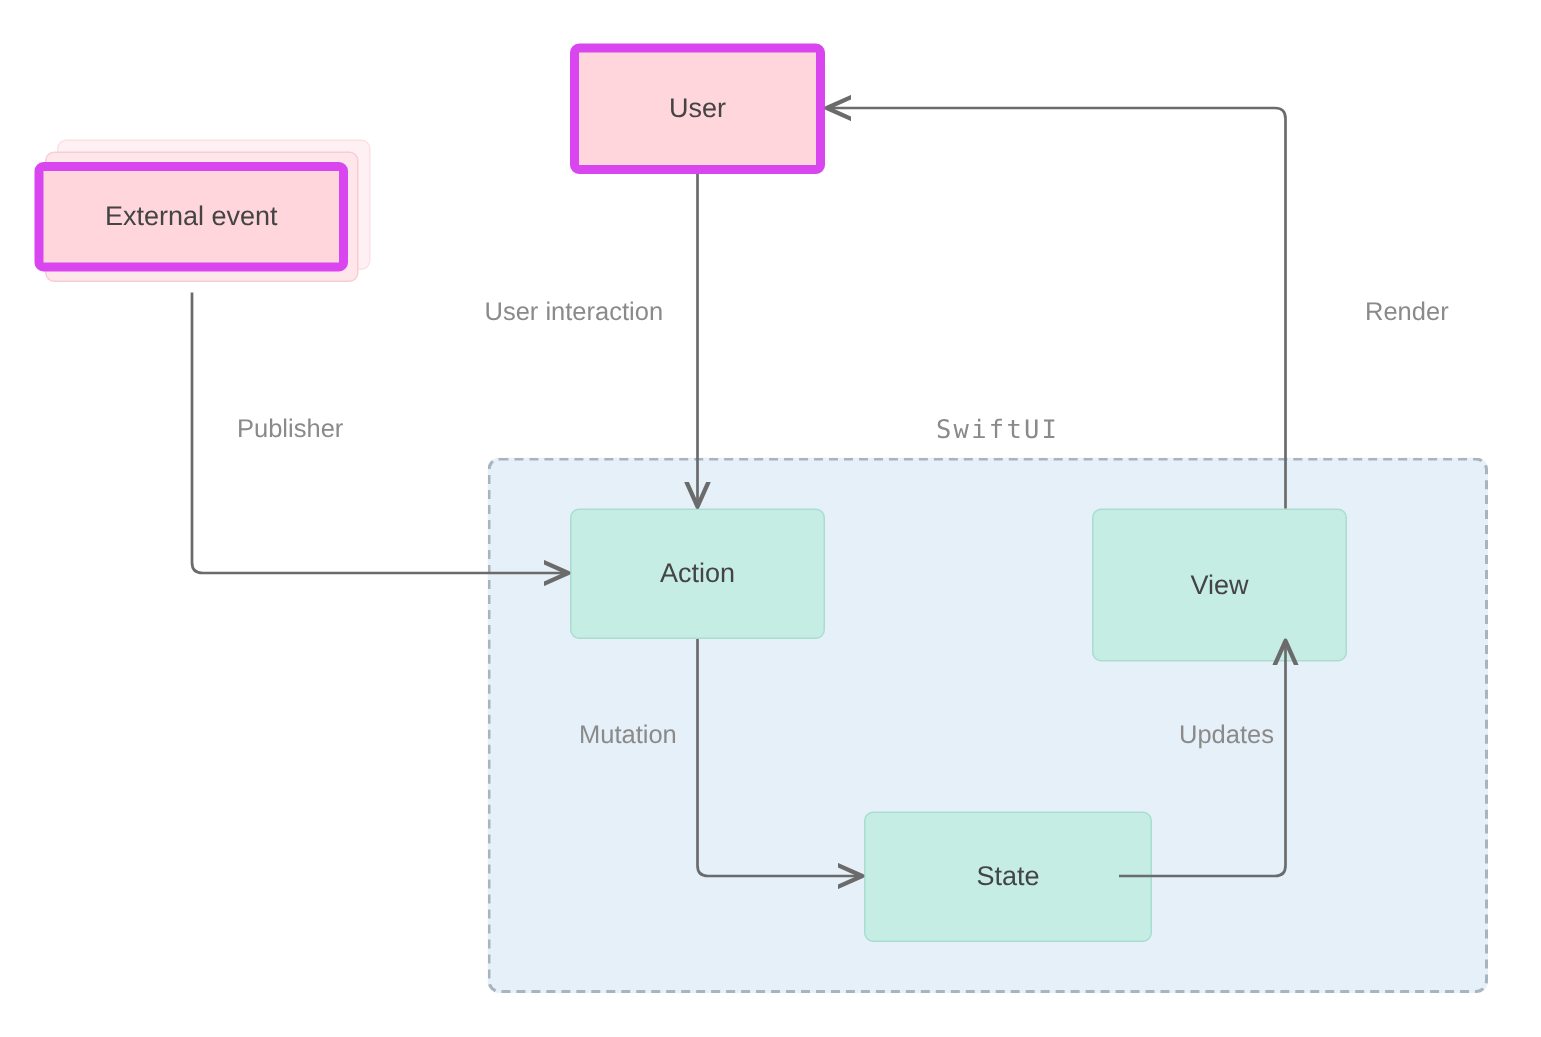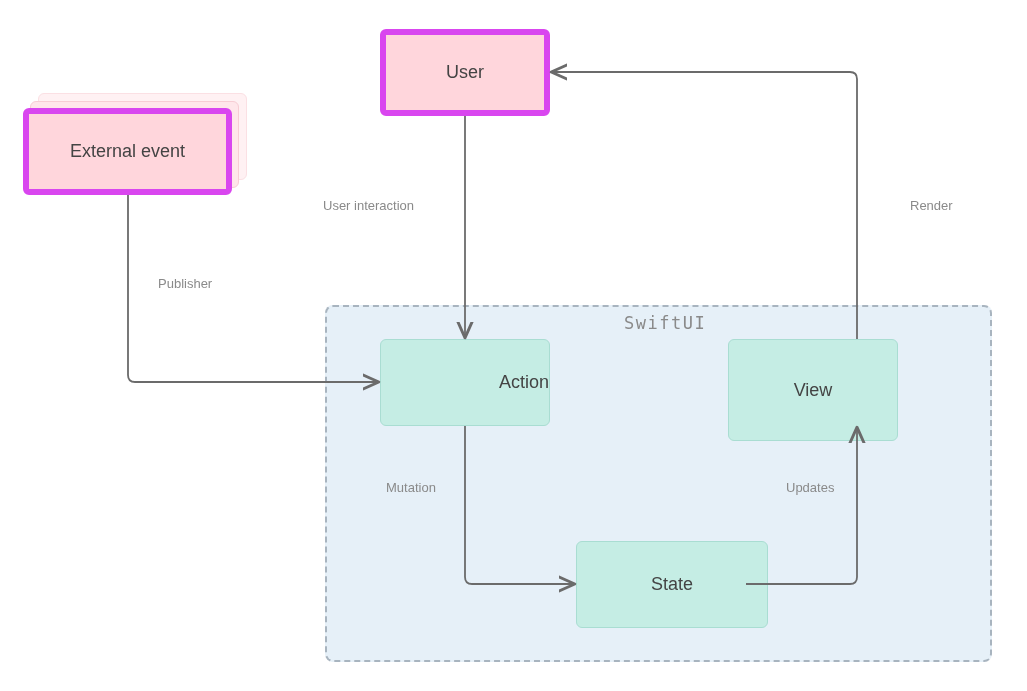--- a/index.html
+++ b/index.html
@@ -32,31 +32,30 @@
     .node-teal {
       background: #c5ede4;
       border: 1px solid #a9ddd2;
     }
     .container-label {
       position: absolute;
       font-family: "SF Mono", Menlo, Monaco, Consolas, monospace;
       font-size: 17px;
       color: #8a8a8a;
       letter-spacing: 1.5px;
-      margin-top: 36px;
     }
     .swiftui-container {
       position: absolute;
       background: #e6f0f8;
       border: 2px dashed #a8b4bf;
       border-radius: 8px;
     }
     .edge-label {
       position: absolute;
-      font-size: 13px;
+      font-size: 17px;
       color: #8a8a8a;
     }
     svg.arrows {
       position: absolute;
       top: 0;
       left: 0;
       width: 1027px;
       height: 691px;
       pointer-events: none;
     }
@@ -64,29 +63,29 @@
 </head>
 <body>
 
 <div class="swiftui-container" style="left:325px; top:305px; width:667px; height:357px;"></div>
 
 <div class="container-label" style="left:624px; top:277px;">SwiftUI</div>
 
 <div class="node-pink-shadow" style="left:38px; top:93px; width:209px; height:87px; background:#fff1f3; border-color:#fbe0e4;"></div>
 <div class="node-pink-shadow" style="left:30px; top:101px; width:209px; height:87px;"></div>
 
-<div class="node node-pink" style="left:23px; top:108px; width:209px; height:87px;">
+<div class="node node-pink" style="left:23px; top:108px; width:209px; height:73px;">
   <span>External event</span>
 </div>
 
 <div class="node node-pink" style="left:380px; top:29px; width:170px; height:87px;">
   <span>User</span>
 </div>
 
-<div class="node node-teal" style="left:380px; top:339px; width:170px; height:87px;justify-content:flex-end;">
+<div class="node node-teal" style="left:380px; top:339px; width:170px; height:87px;">
   <span>Action</span>
 </div>
 
 <div class="node node-teal" style="left:576px; top:541px; width:192px; height:87px;">
   <span>State</span>
 </div>
 
 <div class="node node-teal" style="left:728px; top:339px; width:170px; height:102px;">
   <span>View</span>
 </div>

